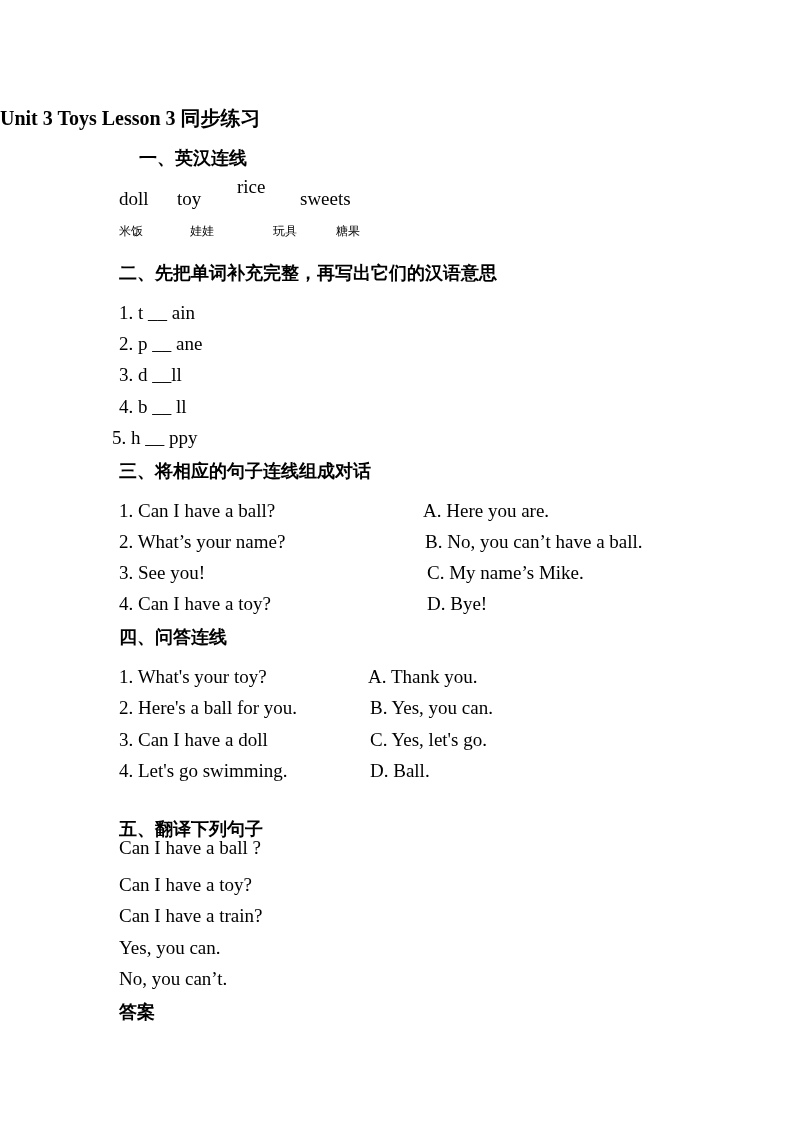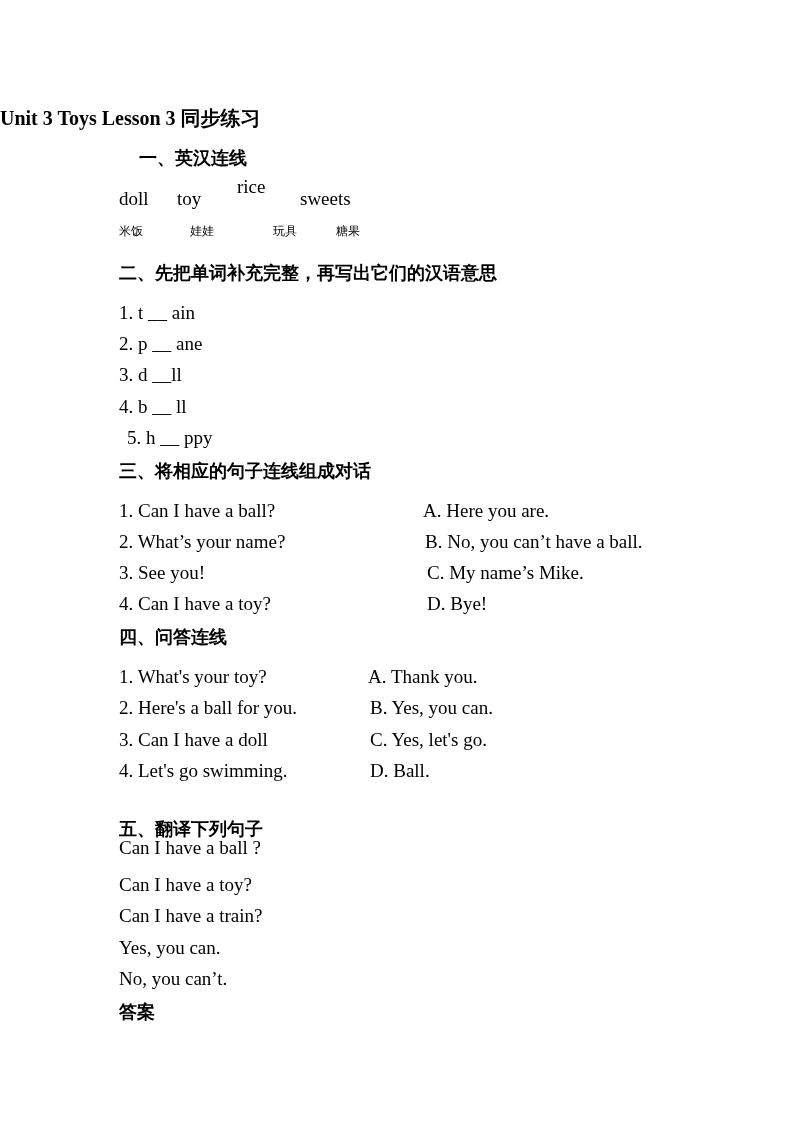--- a/index.html
+++ b/index.html
@@ -24,21 +24,21 @@
   <div class="abs cn" style="left:119px; top:223px;">米饭</div>
   <div class="abs cn" style="left:190px; top:223px;">娃娃</div>
   <div class="abs cn" style="left:273px; top:223px;">玩具</div>
   <div class="abs cn" style="left:336px; top:223px;">糖果</div>
 
   <div class="abs h" style="top:261px;">二、先把单词补充完整，再写出它们的汉语意思</div>
   <div class="abs t" style="left:119px; top:302px;">1. t __ ain</div>
   <div class="abs t" style="left:119px; top:333px;">2. p __ ane</div>
   <div class="abs t" style="left:119px; top:364px;">3. d __ll</div>
   <div class="abs t" style="left:119px; top:396px;">4. b __ ll</div>
-  <div class="abs t" style="left:127px; top:427px;">5. h __ ppy</div>
+  <div class="abs t" style="left:112px; top:427px;">5. h __ ppy</div>
 
   <div class="abs h" style="top:459px;">三、将相应的句子连线组成对话</div>
   <div class="abs t" style="left:119px; top:500px;">1. Can I have a ball?</div>
   <div class="abs t" style="left:119px; top:531px;">2. What’s your name?</div>
   <div class="abs t" style="left:119px; top:562px;">3. See you!</div>
   <div class="abs t" style="left:119px; top:593px;">4. Can I have a toy?</div>
   <div class="abs t" style="left:423px; top:500px;">A. Here you are.</div>
   <div class="abs t" style="left:425px; top:531px;">B. No, you can’t have a ball.</div>
   <div class="abs t" style="left:427px; top:562px;">C. My name’s Mike.</div>
   <div class="abs t" style="left:427px; top:593px;">D. Bye!</div>

